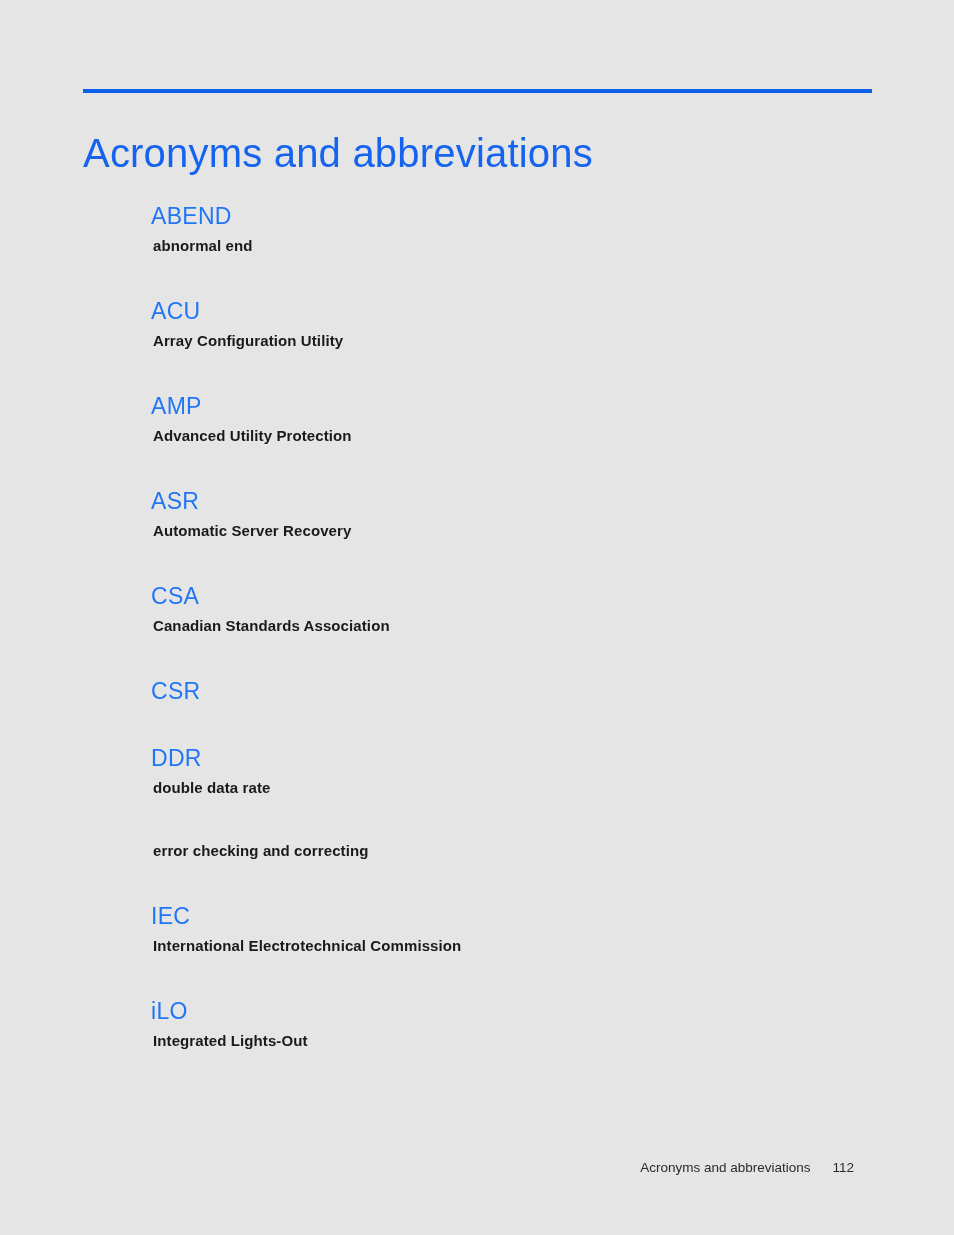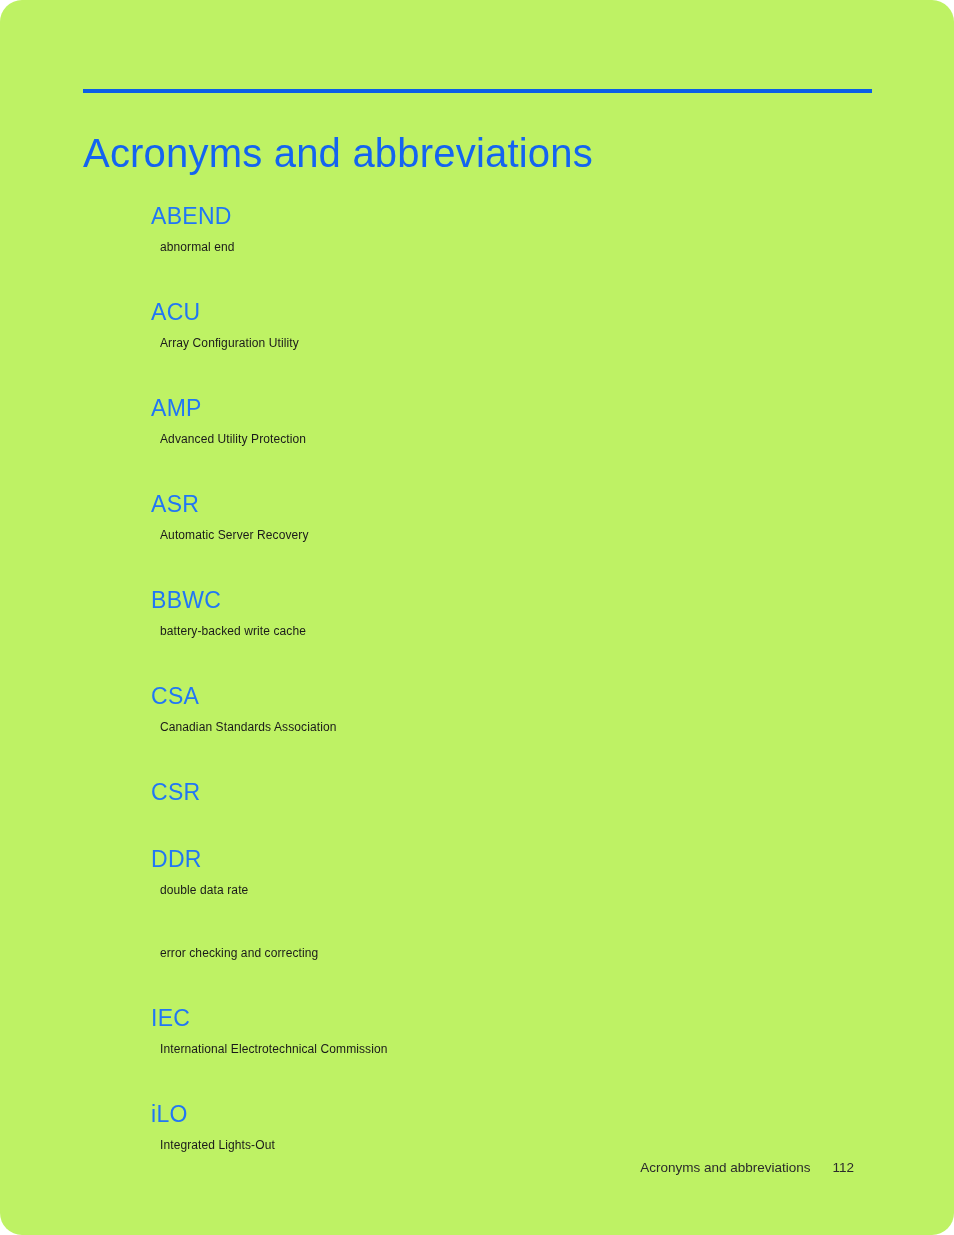--- a/index.html
+++ b/index.html
@@ -11,22 +11,21 @@
     width: 954px;
     height: 1235px;
     position: relative;
     font-family: "Liberation Sans", sans-serif;
     -webkit-font-smoothing: antialiased;
   }
 
   .page {
     position: absolute;
     inset: 0;
-    background: #bef264;
-    border-radius: 22px;
+    background: #e5e5e5;
   }
 
   
   .header-rule {
     position: absolute;
     left: 83px;
     top: 89px;
     width: 789px;
     height: 4px;
     background: #0b5fe8;
@@ -63,26 +62,26 @@
   .entry-term {
     font-size: 23px;
     font-weight: 400;
     line-height: 24px;
     letter-spacing: 0.3px;
     color: #2176f5;
     margin: 0 0 8px 0;
   }
 
   .entry-definition {
-    font-size: 12px;
-    font-weight: 400;
+    font-size: 15px;
+    font-weight: 700;
     line-height: 20px;
     letter-spacing: 0.1px;
     color: #1a1a1a;
-    margin: 9px;
+    margin: 2px;
   }
 
   
   .footer {
     position: absolute;
     left: 65px;
     top: 1158px;
     width: 789px;
     text-align: right;
     font-size: 13.5px;
@@ -118,24 +117,20 @@
       </div>
       <div class="entry">
         <div class="entry-term">AMP</div>
         <div class="entry-definition">Advanced Utility Protection</div>
       </div>
       <div class="entry">
         <div class="entry-term">ASR</div>
         <div class="entry-definition">Automatic Server Recovery</div>
       </div>
       <div class="entry">
-        <div class="entry-term">BBWC</div>
-        <div class="entry-definition">battery-backed write cache</div>
-      </div>
-      <div class="entry">
         <div class="entry-term">CSA</div>
         <div class="entry-definition">Canadian Standards Association</div>
       </div>
       <div class="entry">
         <div class="entry-term">CSR</div>
       </div>
       <div class="entry">
         <div class="entry-term">DDR</div>
         <div class="entry-definition">double data rate</div>
       </div>

